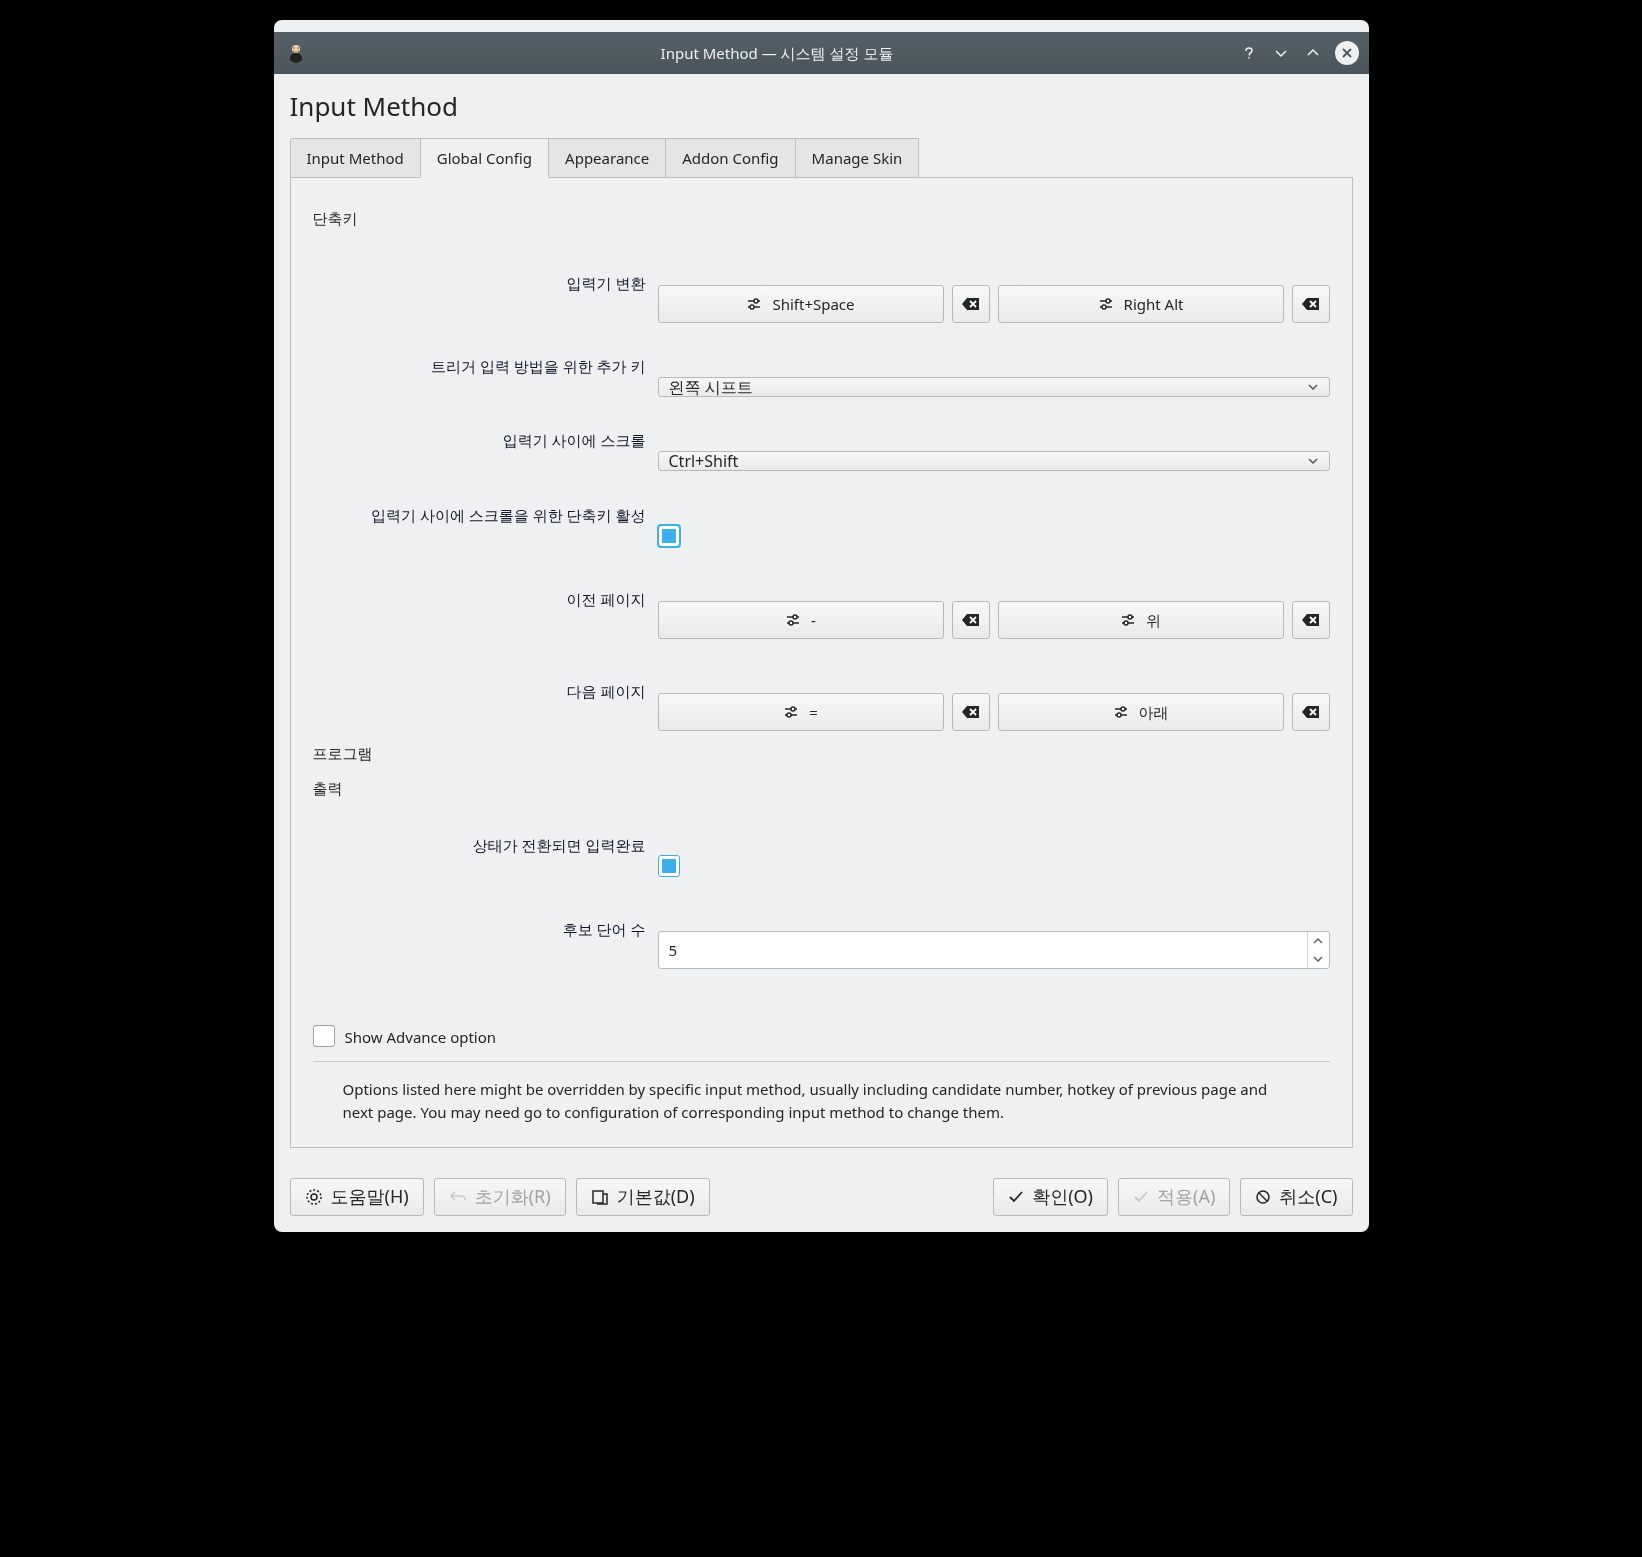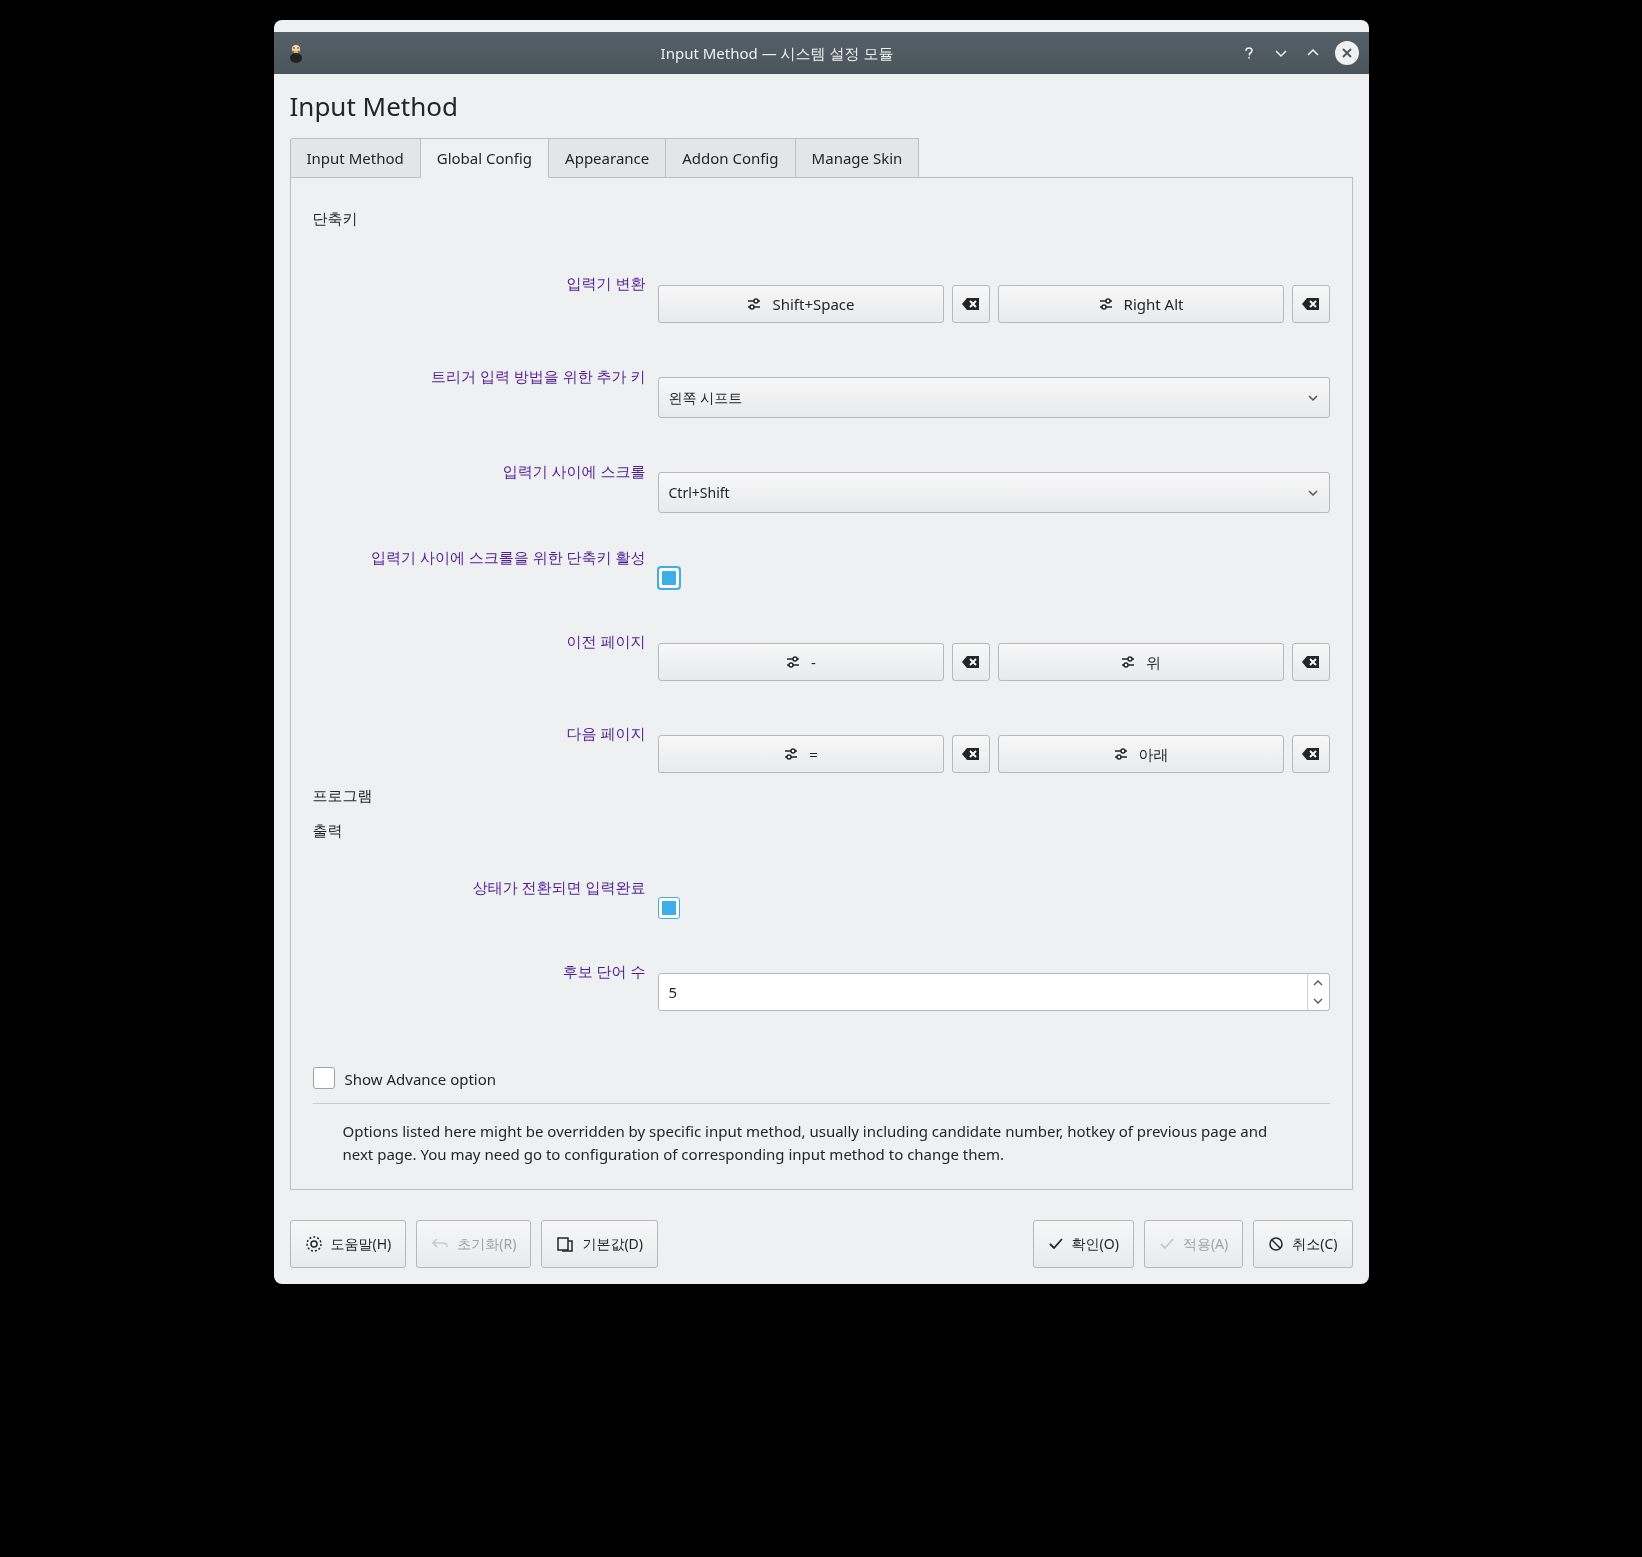--- a/index.html
+++ b/index.html
@@ -13,42 +13,42 @@
 .titlebar-close { width: 24px; height: 24px; background: #eff0f1; border-radius: 50%; color: #4a545b; }
 .content { padding: 14px 16px 16px 16px; }
 .page-title { font-size: 26px; font-weight: 400; margin-bottom: 14px; color: #232627; }
 .tabs { display: flex; border-bottom: 1px solid #bcbebf; }
 .tab { padding: 9px 16px; font-size: 15px; color: #232627; background: #e3e5e7; border: 1px solid #bcbebf; border-bottom: none; margin-right: -1px; cursor: pointer; }
 .tab:first-child { border-top-left-radius: 3px; }
 .tab.active { background: #eff0f1; border-bottom: 1px solid #eff0f1; margin-bottom: -1px; z-index: 1; }
 .tab-panel { border: 1px solid #bcbebf; border-top: none; padding: 18px 22px 18px 22px; }
 .section-header { font-size: 15px; font-weight: 400; color: #232627; margin: 12px 0 14px 0; }
 .form-row { display: flex; align-items: center; margin-bottom: 12px; min-height: 38px; }
-.form-label { width: 345px; text-align: right; padding-right: 12px; font-size: 15px; color: #4c1d95; }
+.form-label { width: 345px; text-align: right; padding-right: 12px; font-size: 15px; color: #0f172a; }
 .form-control-area { flex: 1; display: flex; gap: 8px; align-items: center; margin-top: 42px; }
 .btn-shortcut { flex: 1; height: 38px; background: linear-gradient(to bottom, #f7f7f8, #e9eaeb); border: 1px solid #b6b8ba; border-radius: 3px; display: flex; align-items: center; justify-content: center; gap: 10px; font-size: 15px; color: #232627; cursor: pointer; }
 .btn-clear { width: 38px; height: 38px; background: linear-gradient(to bottom, #f7f7f8, #e9eaeb); border: 1px solid #b6b8ba; border-radius: 3px; display: flex; align-items: center; justify-content: center; cursor: pointer; }
-.combo { flex: 1; height: 41px; background: linear-gradient(to bottom, #f7f7f8, #e9eaeb); border: 1px solid #b6b8ba; border-radius: 3px; display: flex; align-items: center; padding: 0 10px; font-size: 14px; color: #232627; cursor: pointer; position: relative; }
+.combo { flex: 1; height: 20px; background: linear-gradient(to bottom, #f7f7f8, #e9eaeb); border: 1px solid #b6b8ba; border-radius: 3px; display: flex; align-items: center; padding: 0 10px; font-size: 16px; color: #232627; cursor: pointer; position: relative; }
 .combo-text { flex: 1; }
 .combo-arrow { color: #555; }
 .checkbox { width: 22px; height: 22px; border: 1px solid #9fa1a3; border-radius: 3px; background: #fff; display: flex; align-items: center; justify-content: center; cursor: pointer; }
 .checkbox.checked { border: 1px solid #3daee9; }
 .checkbox.checked .check-fill { width: 14px; height: 14px; background: #3daee9; border-radius: 1px; }
 .checkbox.focused { outline: 2px solid #3daee9; outline-offset: -1px; }
 .spinbox { flex: 1; height: 38px; border: 1px solid #b6b8ba; border-radius: 3px; display: flex; align-items: center; background: #fff; }
 .spinbox-input { flex: 1; padding: 0 10px; font-size: 15px; color: #232627; border: none; outline: none; background: transparent; }
 .spinbox-arrows { width: 22px; display: flex; flex-direction: column; height: 100%; border-left: 1px solid #d0d2d4; }
 .spinbox-arrow { flex: 1; display: flex; align-items: center; justify-content: center; cursor: pointer; font-size: 10px; color: #555; }
 .show-advance-row { display: flex; align-items: flex-end; gap: 10px; margin-top: 56px; margin-bottom: 14px; }
 .show-advance-label { font-size: 15px; color: #232627; }
 .divider { border: none; border-top: 1px solid #c8cacd; margin: 10px 0; }
 .info-text { font-size: 15px; color: #232627; line-height: 1.55; padding: 6px 30px 4px 30px; text-align: left; }
 .footer { display: flex; padding: 14px 16px 16px 16px; gap: 10px; }
 .footer-spacer { flex: 1; }
-.footer-btn { height: 48px; padding: 12px 14px; background: linear-gradient(to bottom, #f7f7f8, #e9eaeb); border: 1px solid #b6b8ba; border-radius: 3px; display: flex; align-items: center; gap: 8px; font-size: 14px; color: #232627; cursor: pointer; }
+.footer-btn { height: 38px; padding: 12px 14px; background: linear-gradient(to bottom, #f7f7f8, #e9eaeb); border: 1px solid #b6b8ba; border-radius: 3px; display: flex; align-items: center; gap: 8px; font-size: 18px; color: #232627; cursor: pointer; }
 .footer-btn.disabled { color: #a0a2a4; cursor: default; }
 .footer-btn.disabled svg { opacity: 0.5; }
 .slider-icon { display: inline-flex; }
 svg { display: block; }
 </style>
 </head>
 <body>
 
 <div class="window">
   <div class="titlebar">

